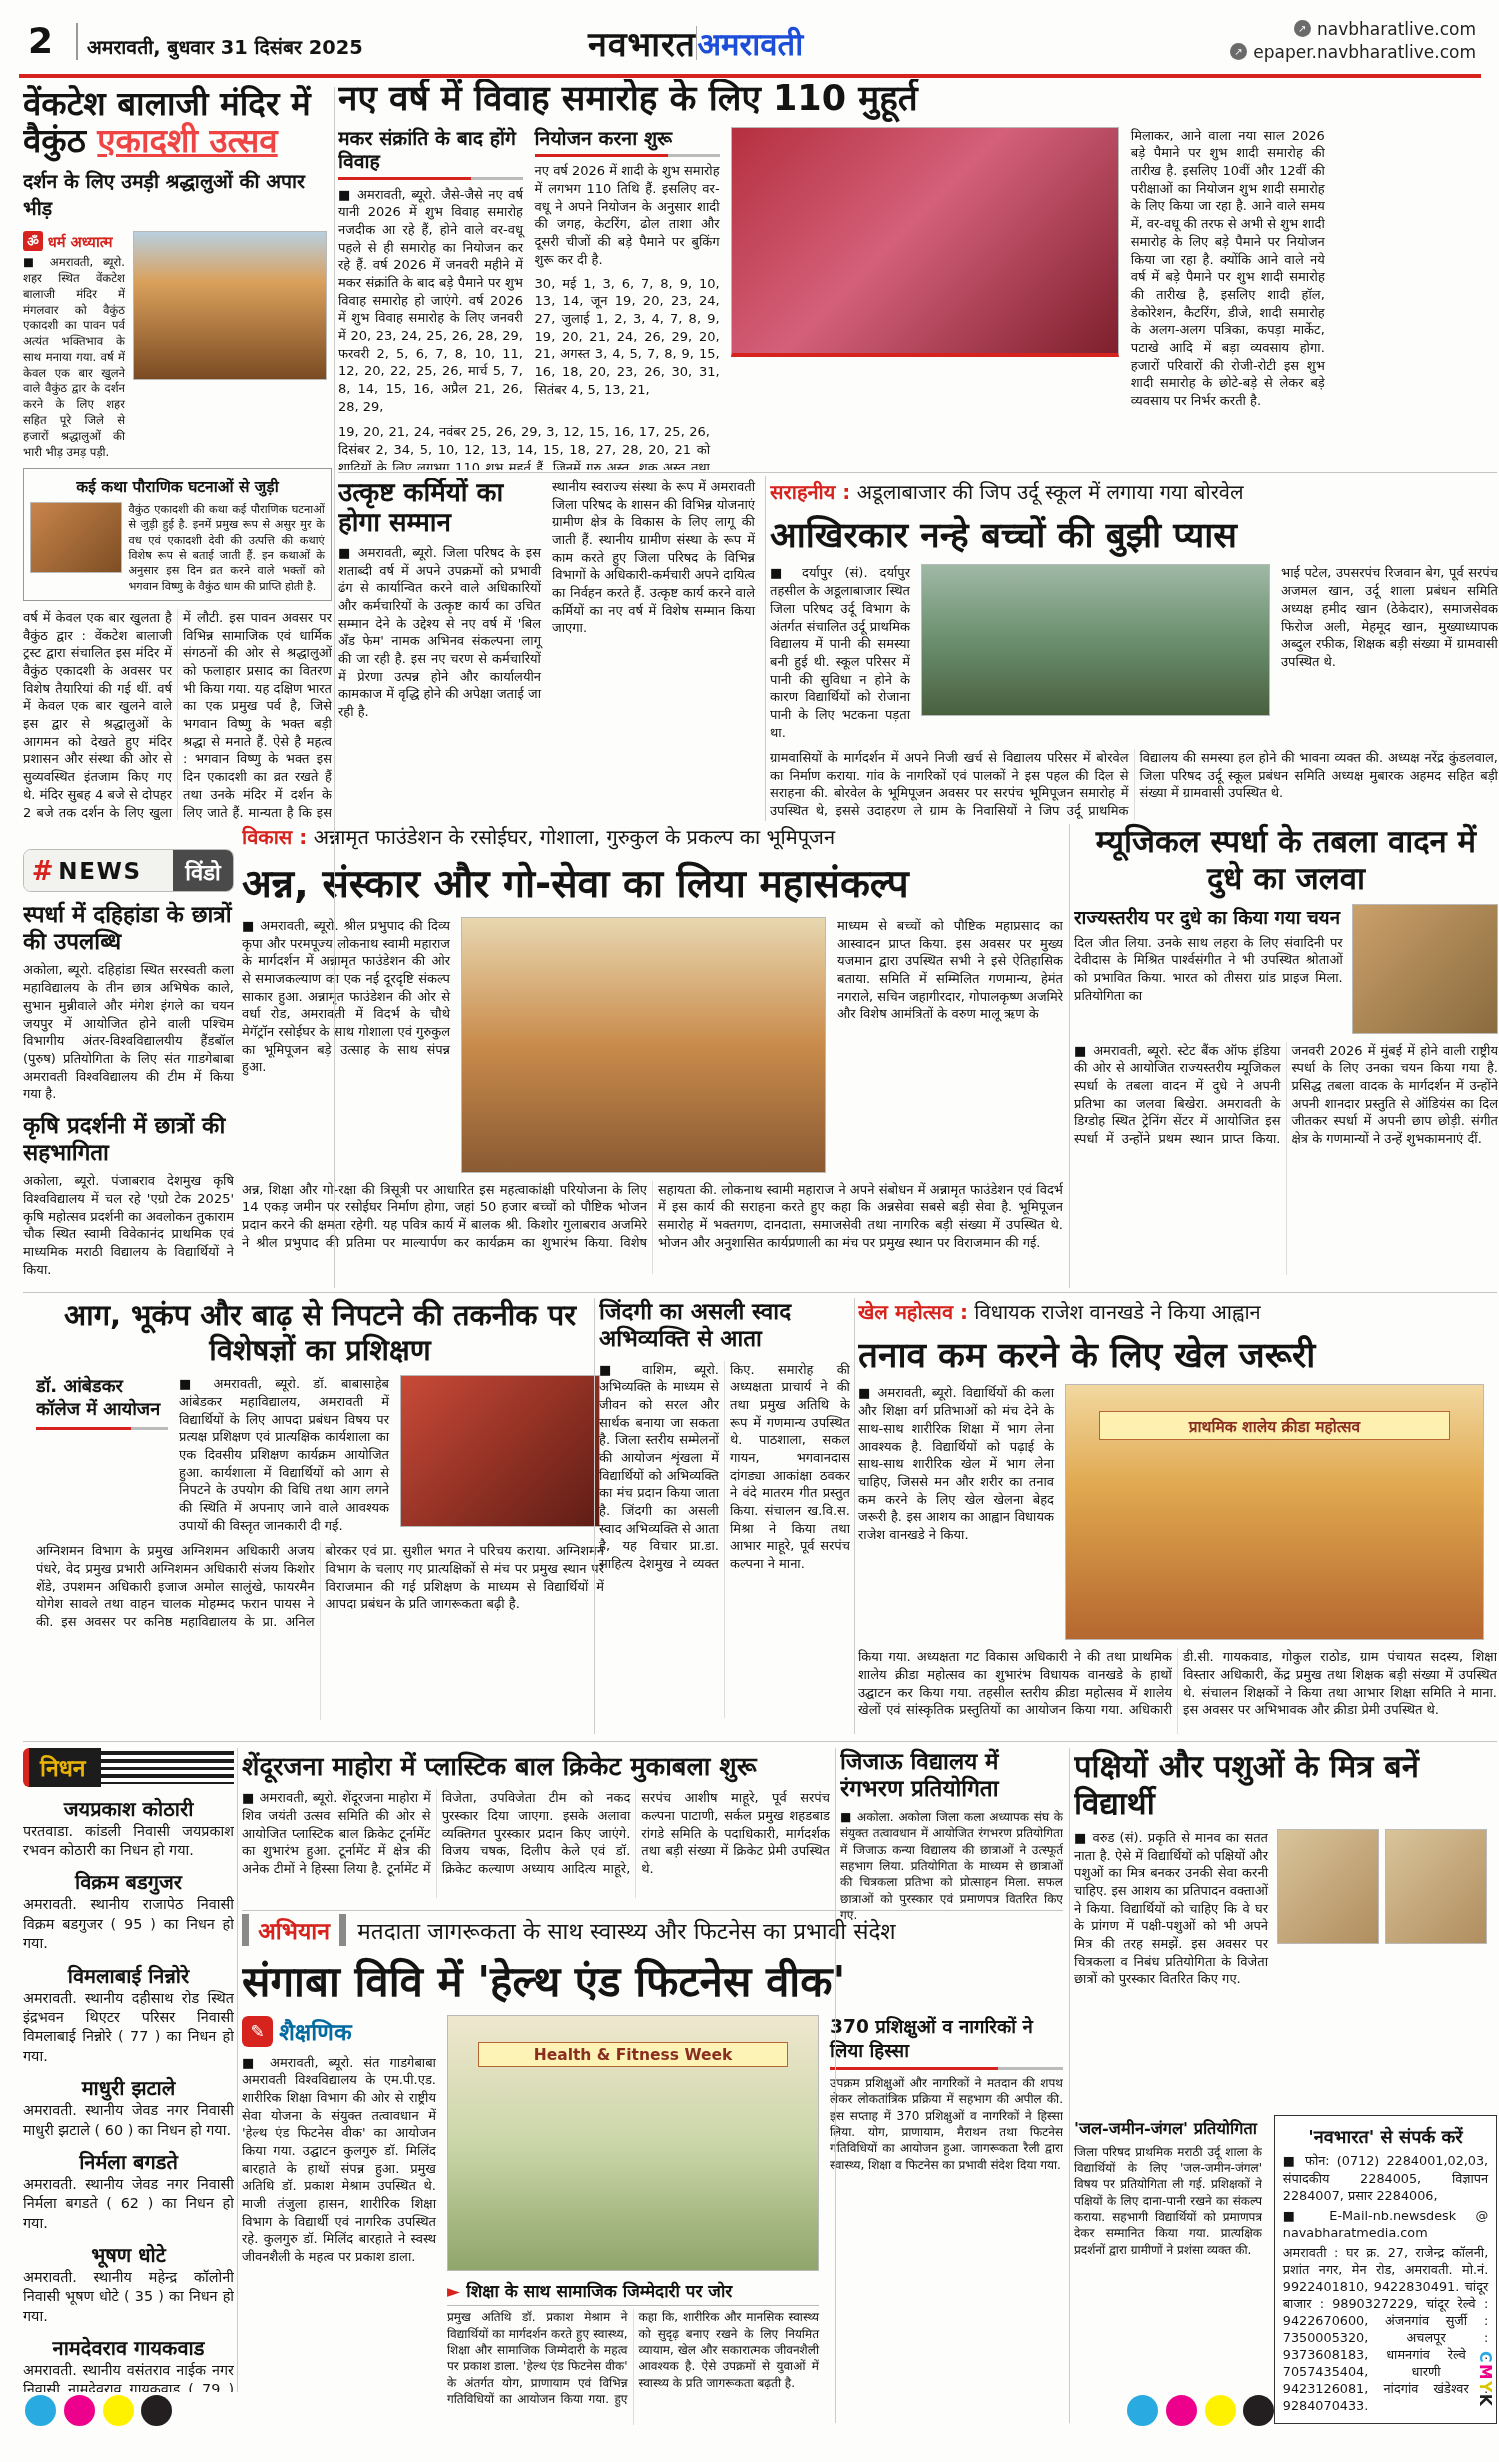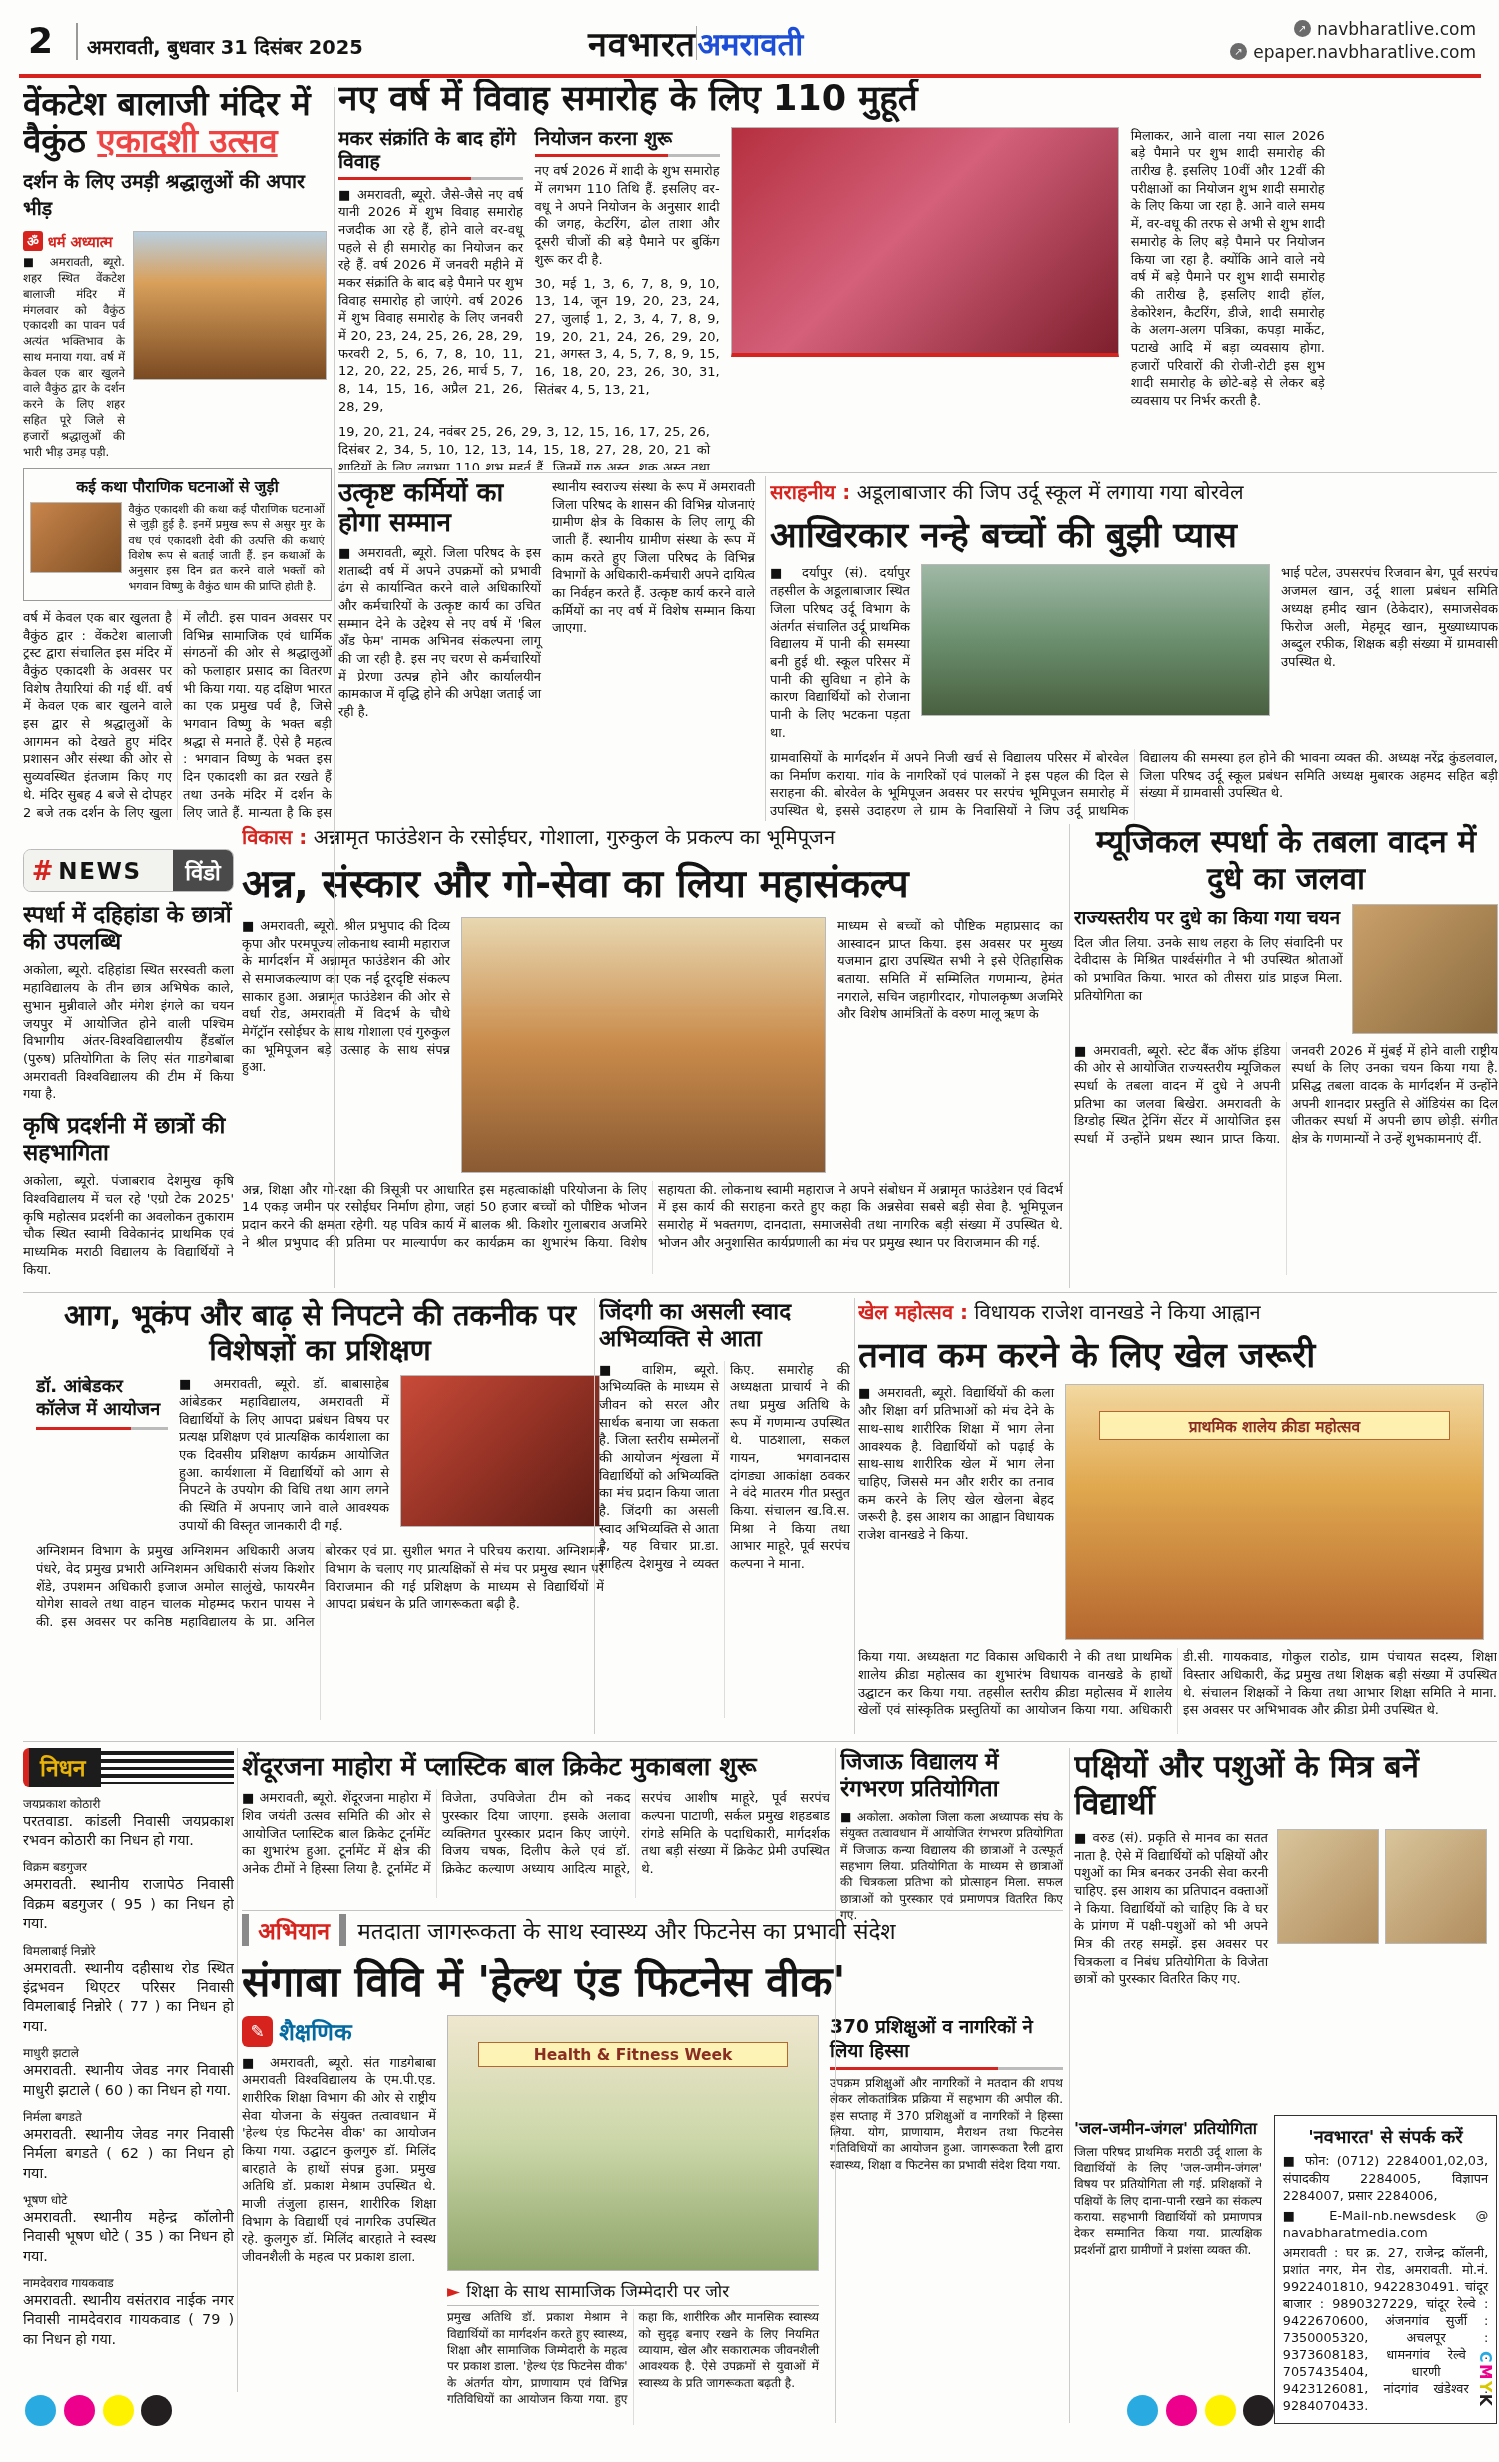--- a/index.html
+++ b/index.html
@@ -113,36 +113,36 @@
   .fit-h { font-size:42px; font-weight:bold; margin:1.6px 0 7.8px 0; }
   .fit-row { display:flex; gap:11px; }
   .sect2-lab { display:flex; align-items:center; gap:6.2px; margin-bottom:6.2px; }
   .pencil-ico { width:31px; height:31px; background:#d7231d; color:#fff; border-radius:6.2px; font-size:17px;
                 display:inline-flex; align-items:center; justify-content:center; flex:none; }
   .sect2-txt { font-size:23px; font-weight:bold; color:#0369a1; }
   .ph-fit { width:372px; height:256px; background:linear-gradient(180deg,#efe7cf,#cbd6a8 50%,#8fa56b); }
   .fit-mid { width:372px; flex:none; }
   .hl-row { display:flex; align-items:center; gap:6.2px; margin:7.8px 0 3.1px 0; border-bottom:1.6px solid #bbb; padding-bottom:3.1px; }
   .hl-ico { color:#d7231d; font-size:17px; }
-  .hl-h { font-size:17px; font-weight:normal; }
+  .hl-h { font-size:17px; font-weight:bold; }
   .fit-right-sub { font-size:18.6px; font-weight:bold; line-height:1.25; margin-bottom:4.7px; }
   
   #birds { left:1074px; top:1748px; width:424px; height:365px; }
   .bir-h { font-size:31px; font-weight:bold; line-height:1.18; margin-bottom:7.8px; }
   .bir-row { display:flex; gap:9.3px; }
   .ph-bird { width:102px; height:115px; background:linear-gradient(135deg,#d9c49a,#b08d5f); }
   #birds2 { left:1074px; top:2117px; width:188px; height:307px; }
   .bir-sub { font-size:16.3px; font-weight:bold; margin-bottom:4.7px; }
   
   #obits { left:23px; top:1748px; width:211px; height:644px; }
   .ob-head { display:flex; align-items:center; height:39px; margin-bottom:7.8px; }
   .ob-title { background:#1c1c1c; color:#eab308; font-size:23px; font-weight:bold; padding:3.1px 15.5px 4.7px 11px;
               border-left:6.2px solid #d7231d; border-radius:6.2px 0 0 6.2px; }
   .ob-stripes { flex:1; height:33px; background:repeating-linear-gradient(180deg,#1c1c1c 0 3.9px,#fff 3.9px 7.8px); }
-  .ob-name { font-size:12px; font-weight:normal; margin-top:7.8px; }
+  .ob-name { font-size:20px; font-weight:bold; text-align:center; margin-top:7.8px; }
   .ob-body { font-size:14.4px; line-height:1.35; text-align:justify; }
   
   #contact { left:1274px; top:2115px; width:223px; height:309px; border:1.6px solid #333; padding:7.8px 7.8px; background:#fff; }
   .ct-title { font-size:18px; font-weight:bold; text-align:center; margin-bottom:4.7px; }
   .ct-line { font-size:12.8px; line-height:1.33; text-align:justify; margin-bottom:3.1px; }
   
   .dots { position:absolute; display:flex; gap:7.8px; }
   #dots-l { left:25px; top:2395px; } #dots-r { left:1127px; top:2395px; }
   .dot { width:31px; height:31px; border-radius:50%; }
   .dc { background:#29abe2; } .dm { background:#ec008c; } .dy { background:#fff200; } .dk { background:#231f20; }

